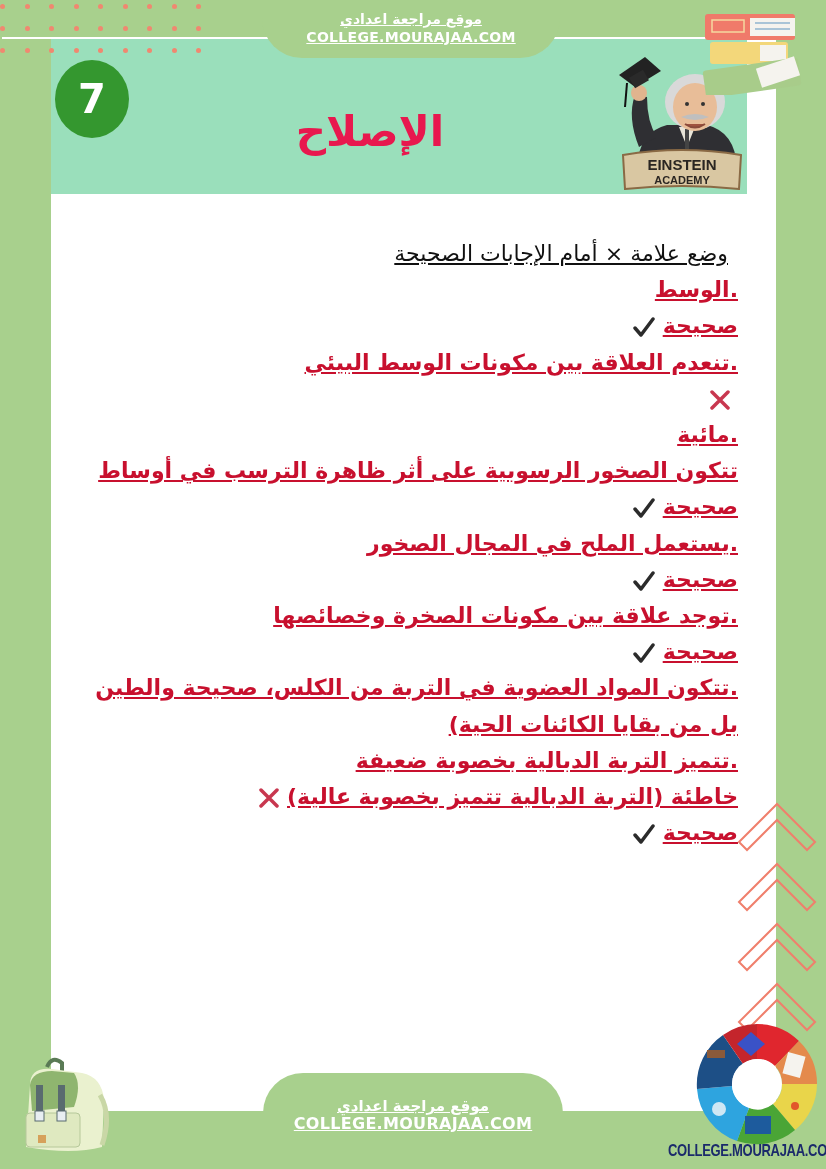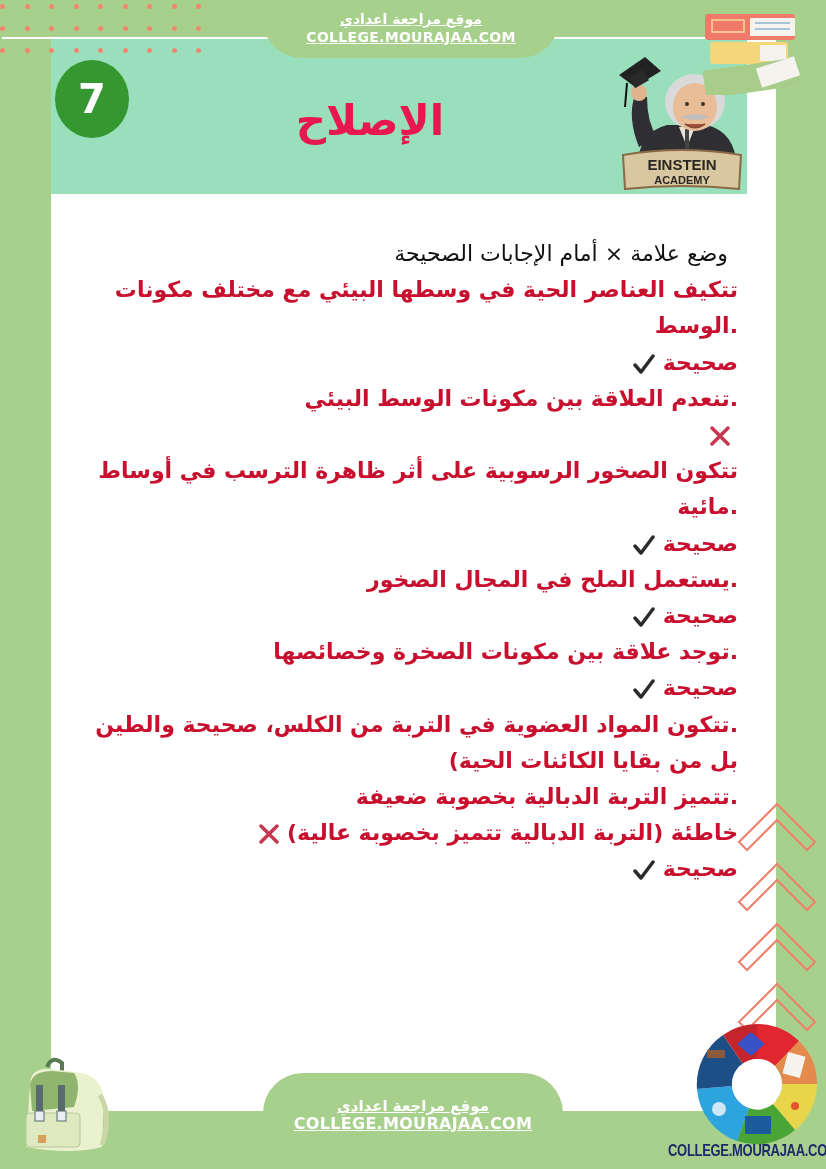--- a/index.html
+++ b/index.html
@@ -41,34 +41,34 @@
   .dot-row { position:absolute; left:0; height:6px; z-index:2; display:flex; }
   .dot { width:5px; height:5px; border-radius:50%; background:#f08870; margin-right:19.5px; }
 
   
   #num-badge {
     position:absolute; left:55px; top:60px; width:74px; height:78px; border-radius:50%;
     background:#34972f; color:#fff; font-size:40px; font-weight:bold;
     display:flex; align-items:center; justify-content:center; z-index:2;
   }
   #page-title {
-    position:absolute; left:290px; top:96px; width:160px; text-align:center;
+    position:absolute; left:290px; top:107px; width:160px; text-align:center;
     font-size:42px; font-weight:bold; color:#e8184e; direction:rtl; z-index:2;
   }
 
   
   #einstein { position:absolute; left:617px; top:37px; width:130px; height:157px; z-index:2; }
   #books { position:absolute; left:700px; top:10px; width:105px; height:85px; z-index:4; }
 
   
   #content {
     position:absolute; left:130px; top:236px; width:608px;
     direction:rtl; text-align:right;
   }
-  .line { font-size:22px; line-height:36.2px; font-weight:bold; color:#c8102e; white-space:nowrap; }
+  .line { font-size:22px; line-height:36.2px; font-weight:bold; color:#c8102e; white-space:nowrap;text-decoration:underline; }
   .line.instruction { color:#111; font-weight:normal; padding-right:10px; }
   .mark { display:inline-block; margin-right:8px; vertical-align:middle; }
 
   
   #chevrons { position:absolute; left:735px; top:792px; width:90px; height:240px; z-index:2; }
 
   
   #backpack { position:absolute; left:12px; top:1055px; width:100px; height:100px; z-index:4; }
   #logo-wheel { position:absolute; left:695px; top:1022px; width:124px; height:124px; z-index:4; }
   #logo-text {
@@ -165,37 +165,36 @@
   <rect x="10" y="32" width="78" height="22" rx="3" fill="#f3d77a"></rect>
   <rect x="60" y="35" width="26" height="16" fill="#f5f3ee"></rect>
   <rect x="4" y="54" width="96" height="28" rx="3" fill="#a8cc8a" transform="rotate(-8 52 68)"></rect>
   <rect x="58" y="52" width="40" height="20" fill="#f5f3ee" transform="rotate(-18 78 62)"></rect>
 </svg>
 
 <div id="content">
   <div class="line instruction">وضع علامة × أمام الإجابات الصحيحة</div>
 
   <div>
-    <div class="line">تتكيف العناصر الحية في وسطها البيئي مع مختلف مكونات</div>
     <div class="line">.الوسط</div>
     <div class="line"><span>صحيحة</span><svg class="mark" width="22" height="20" viewBox="0 0 22 20">
           <path d="M2 11 L8 18 L20 2" stroke="#2b2b2b" stroke-width="3.5" fill="none" stroke-linecap="round" stroke-linejoin="round"></path>
         </svg></div>
   </div>
 
   <div>
     <div class="line">.تنعدم العلاقة بين مكونات الوسط البيئي</div>
     <div class="line"><svg class="mark" width="20" height="20" viewBox="0 0 20 20">
           <path d="M2 2 L18 18 M18 2 L2 18" stroke="#c8374f" stroke-width="3.5" stroke-linecap="round"></path>
         </svg></div>
   </div>
 
   <div>
+    <div class="line">.مائية</div>
     <div class="line">تتكون الصخور الرسوبية على أثر ظاهرة الترسب في أوساط</div>
-    <div class="line">.مائية</div>
     <div class="line"><span>صحيحة</span><svg class="mark" width="22" height="20" viewBox="0 0 22 20">
           <path d="M2 11 L8 18 L20 2" stroke="#2b2b2b" stroke-width="3.5" fill="none" stroke-linecap="round" stroke-linejoin="round"></path>
         </svg></div>
   </div>
 
   <div>
     <div class="line">.يستعمل الملح في المجال الصخور</div>
     <div class="line"><span>صحيحة</span><svg class="mark" width="22" height="20" viewBox="0 0 22 20">
           <path d="M2 11 L8 18 L20 2" stroke="#2b2b2b" stroke-width="3.5" fill="none" stroke-linecap="round" stroke-linejoin="round"></path>
         </svg></div>

